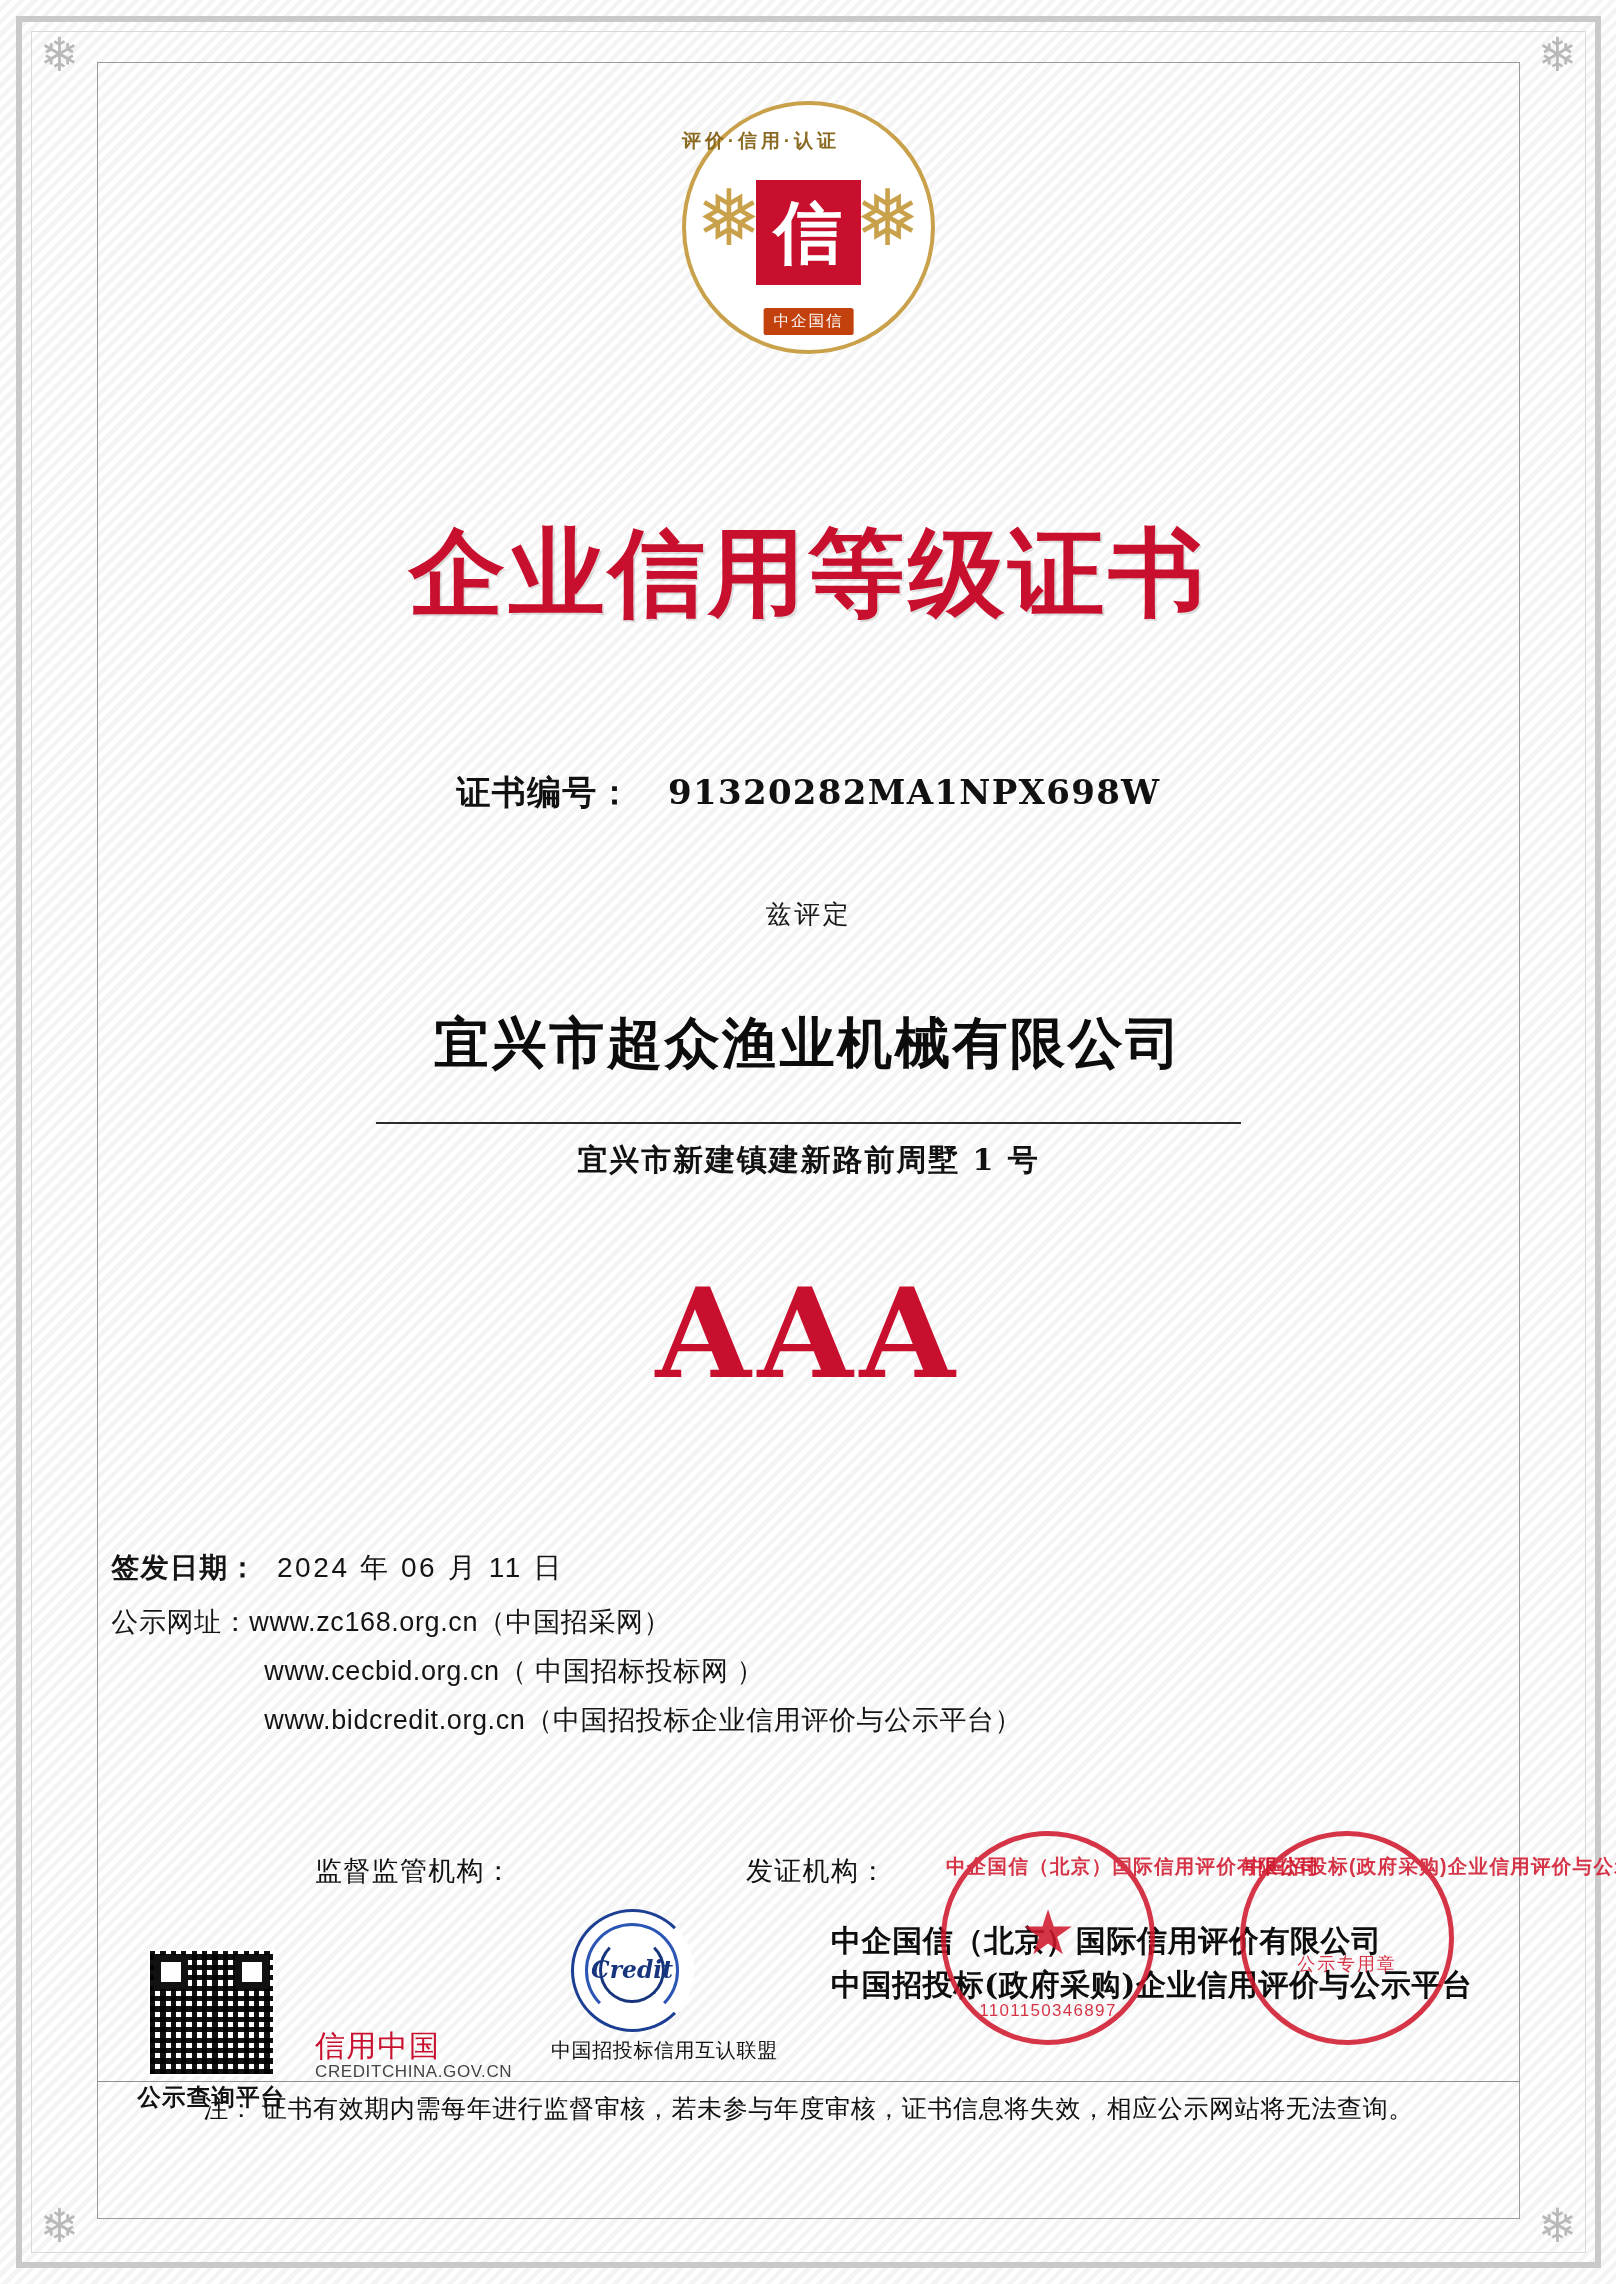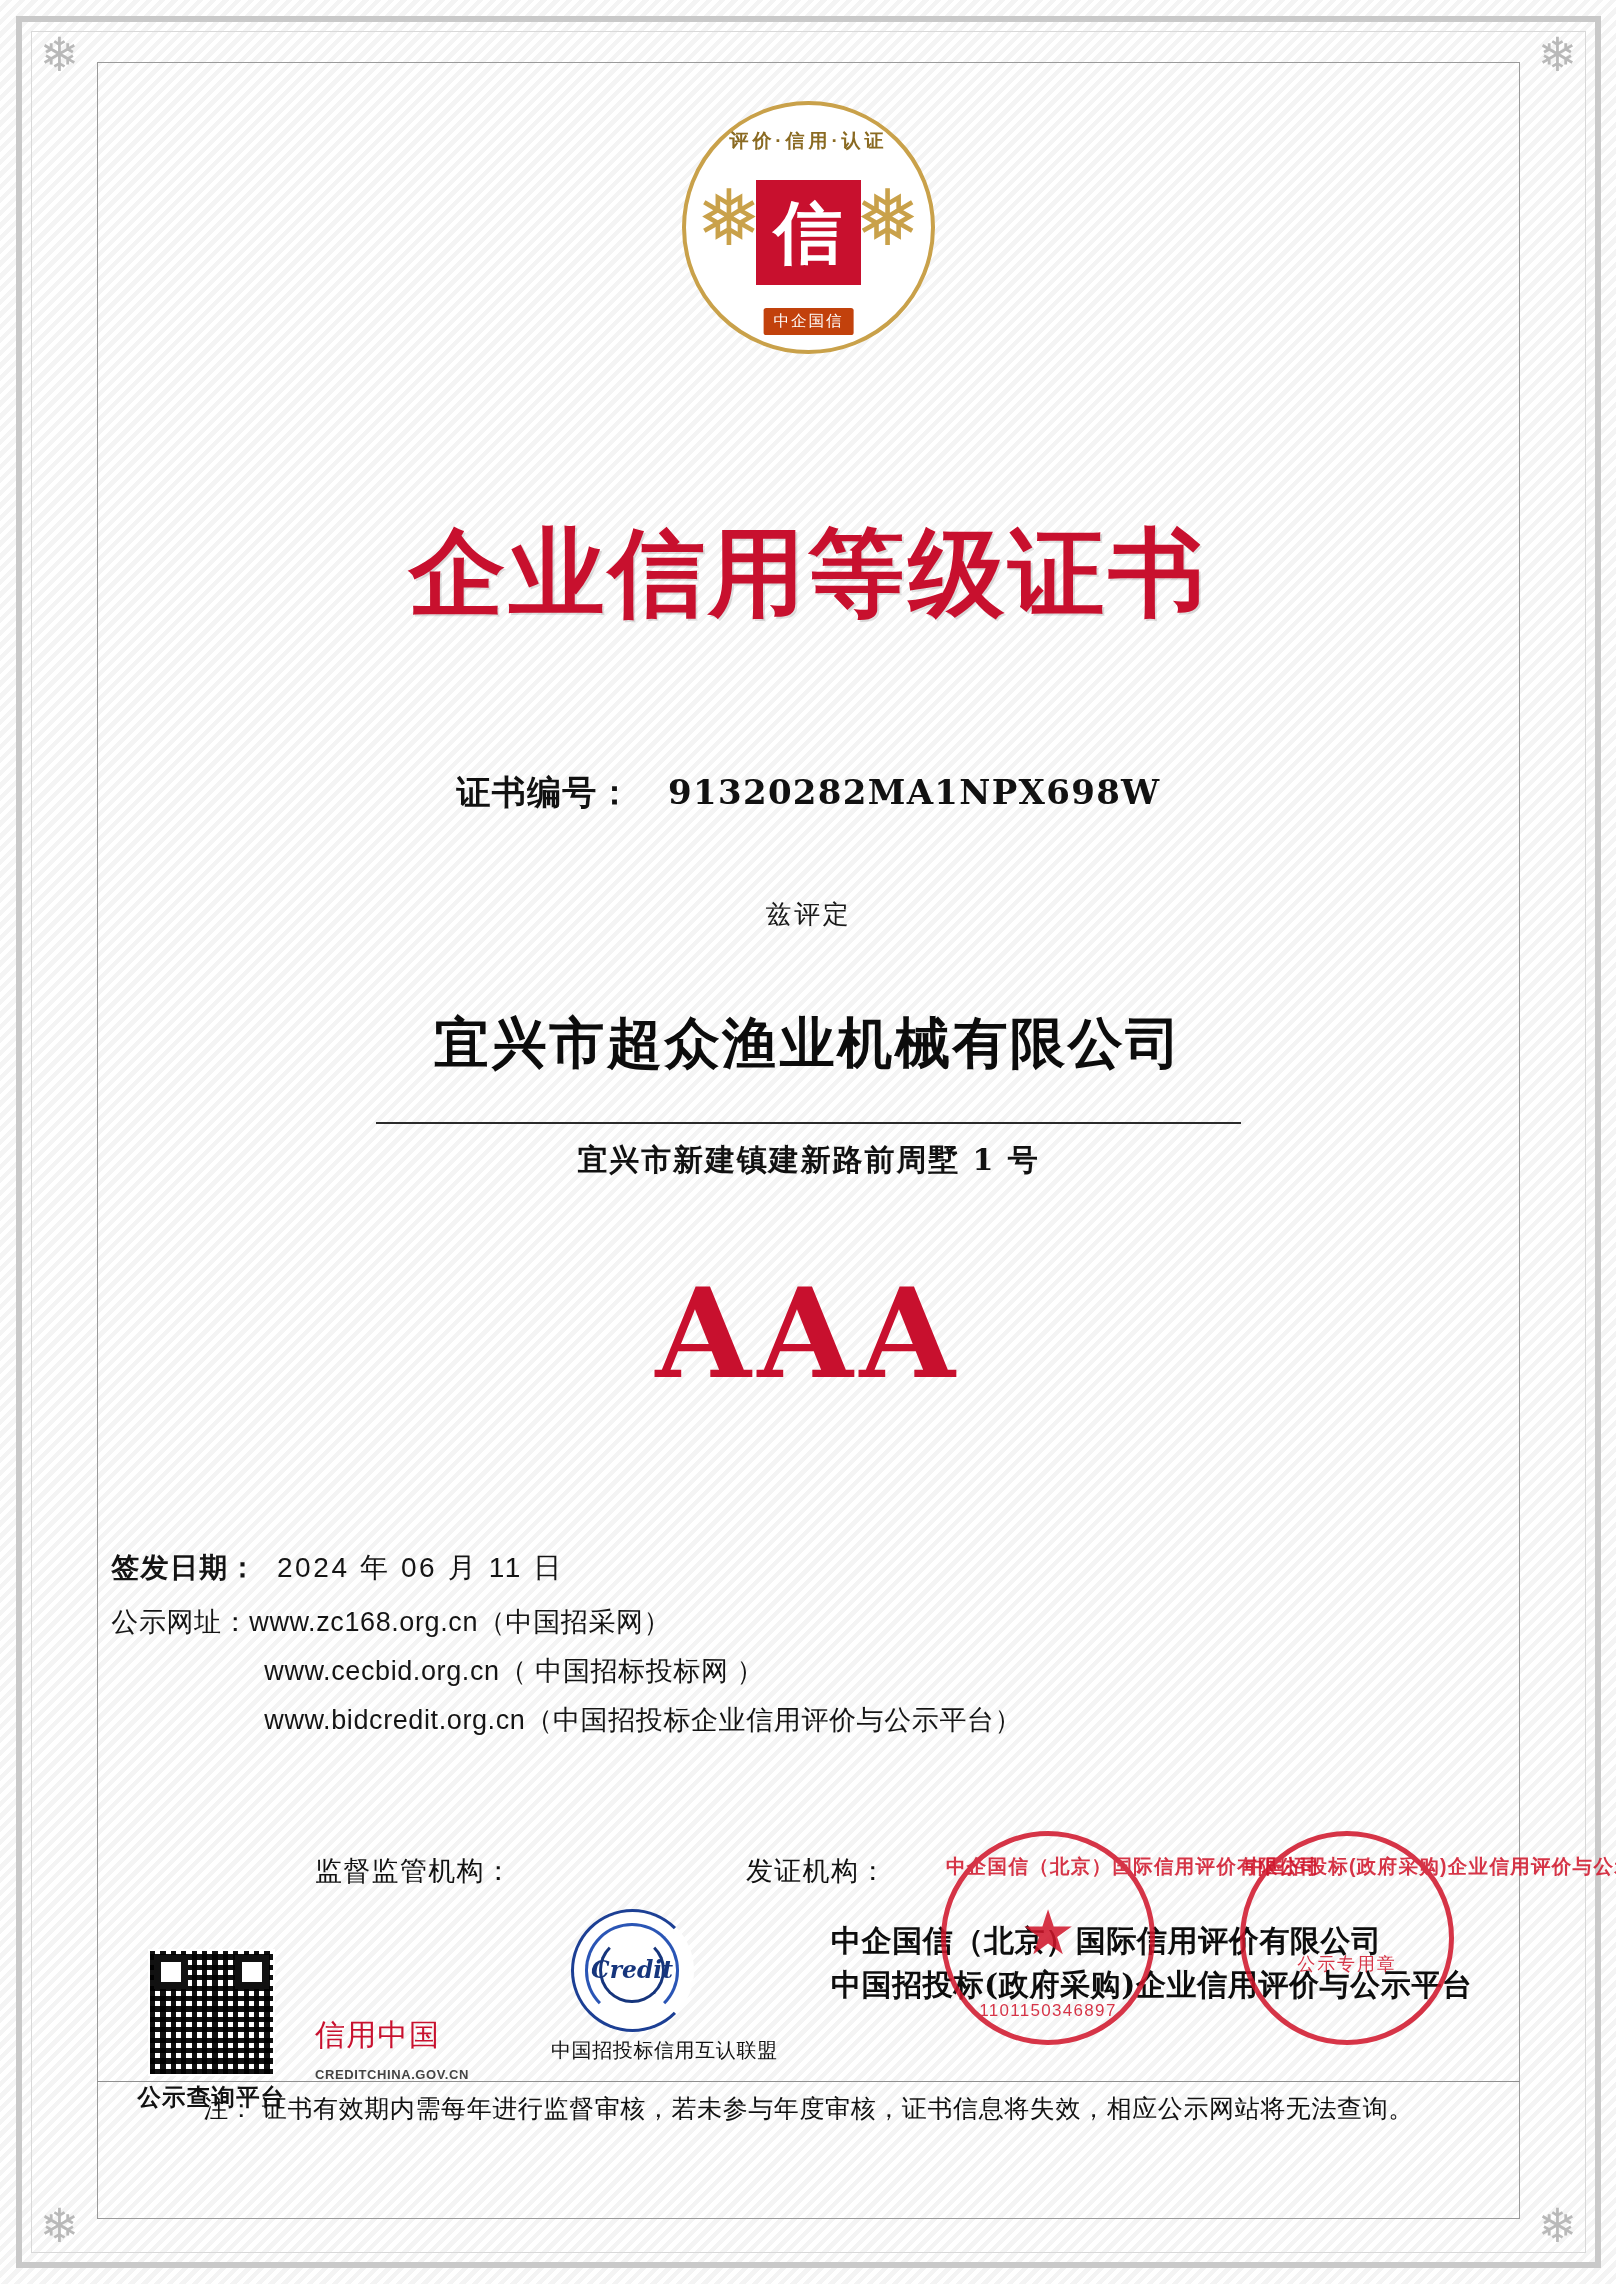--- a/index.html
+++ b/index.html
@@ -119,21 +119,21 @@
     color: #ffffff;
     font-family: "DejaVu Serif", serif;
     font-size: 68px;
     line-height: 1;
     font-weight: 700;
   }
   .emblem .arc-top {
     position: absolute;
     top: 27px;
     left: 0; right: 0;
-    text-align: center;
+    text-align: left;
     color: #8a6a22;
     font-size: 19px;
     letter-spacing: 3.9px;
     font-weight: 700;
   }
   .emblem .arc-bottom {
     position: absolute;
     bottom: 19.5px;
     left: 50%;
     transform: translateX(-50%);
@@ -336,24 +336,23 @@
   }
   .creditchina .cc-main {
     color: #c8102e;
     font-size: 30px;
     font-weight: 400;
     letter-spacing: 1.3px;
     line-height: 1.1;
   }
   .creditchina .cc-sub {
     color: #444;
-    font-size: 13px;
+    font-size: 17px;
     letter-spacing: 0.6px;
-    margin-top: 16px;
-    font-weight: bold;
+    margin-top: 0;
   }
 
   
   .supervisor-label {
     position: absolute;
     left: 218px;
     bottom: 253px;
     font-size: 27px;
     color: #111;
     letter-spacing: 1.3px;

